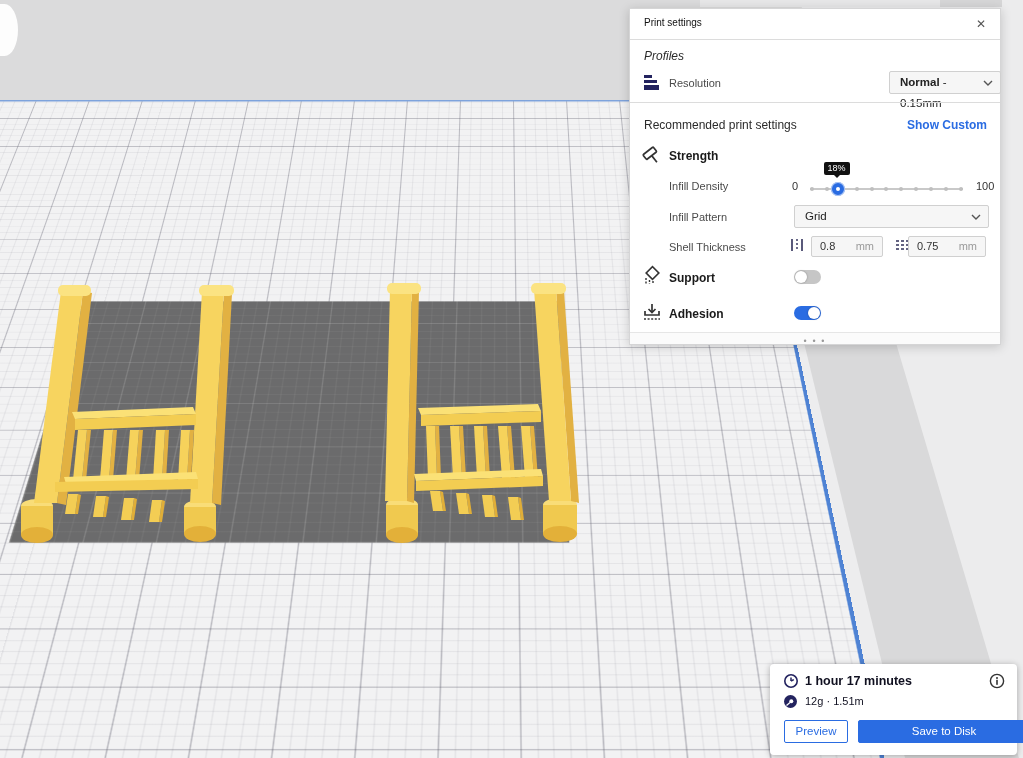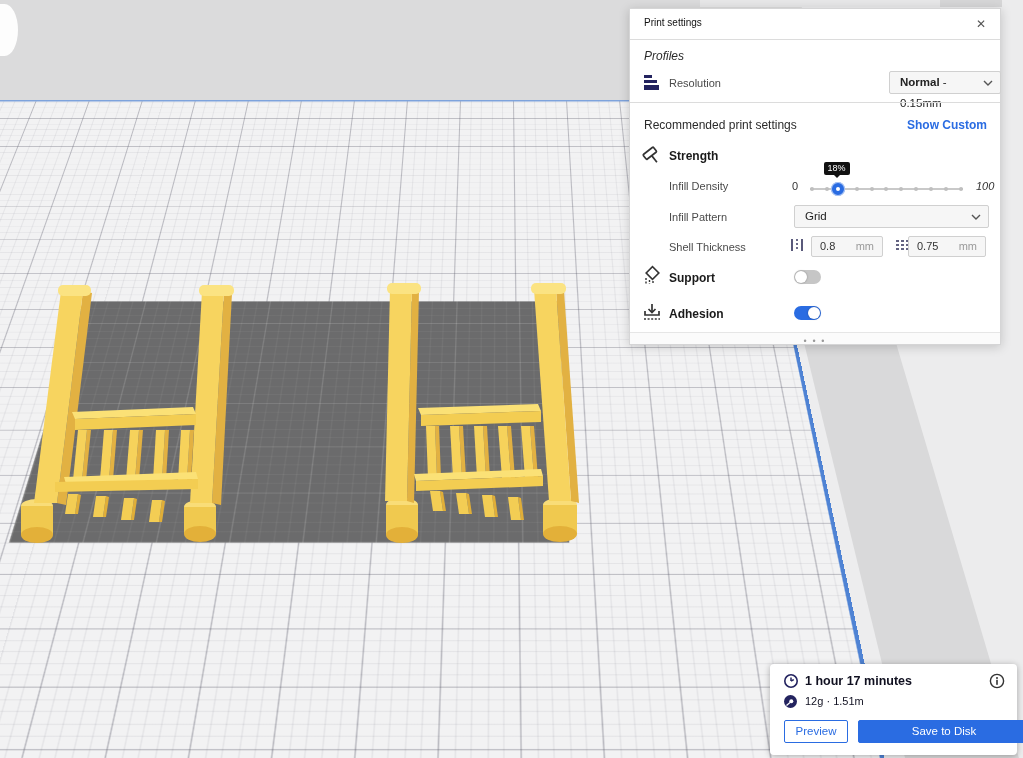--- a/index.html
+++ b/index.html
@@ -262,21 +262,21 @@
             <i></i>
             <i></i>
             <i></i>
             <i></i>
             <i></i>
             <i></i>
         </div>
         <div class="slider-tip" id="slider-tip" style="left: 18%;">18%</div>
         <div class="slider-handle" id="slider-handle" style="left: 18%;"></div>
       </div>
-      <div class="slider-max" style="left:346px; top:3px;font-style:italic;">100</div>
+      <div class="slider-max" style="left:346px; top:3px;">100</div>
     </div>
 
     <div>
       <div class="row-sublabel" style="top:202px;">Infill Pattern</div>
       <div class="dropdown" style="left:164px; top:196px; width:195px;">
         <span>Grid</span>
         <svg class="dd-chevron" width="10" height="6" viewBox="0 0 10 6">
           <polyline points="1,1 5,5 9,1" fill="none" stroke="#555" stroke-width="1.4"></polyline>
         </svg>
       </div>

